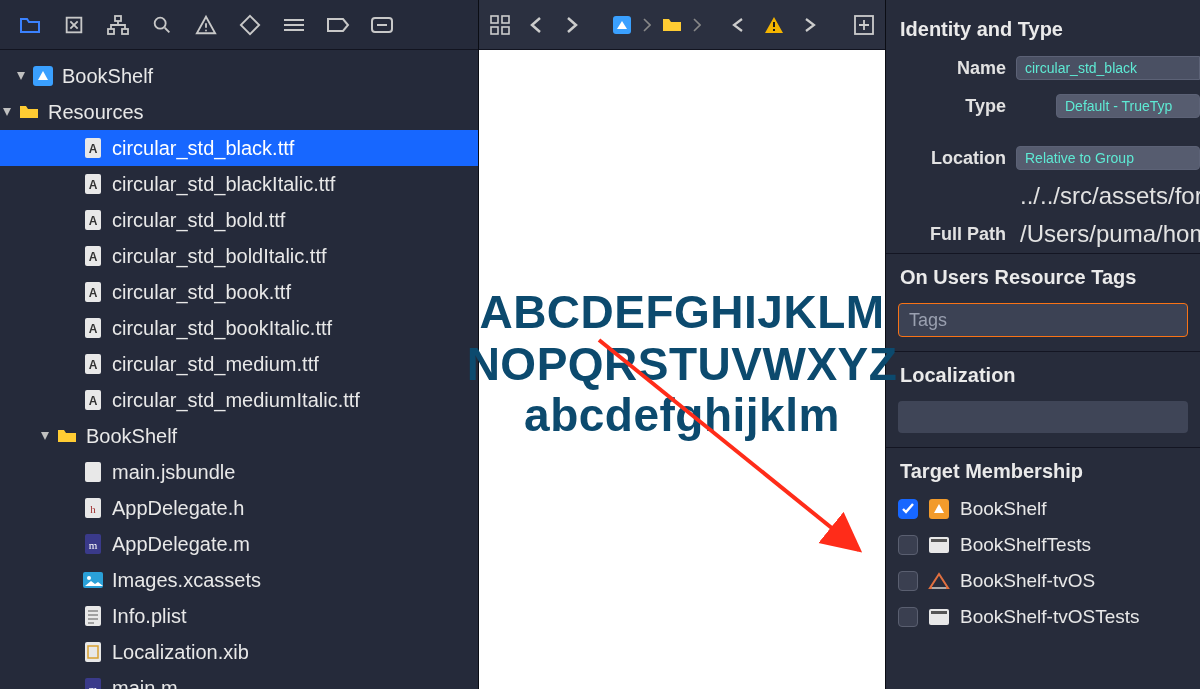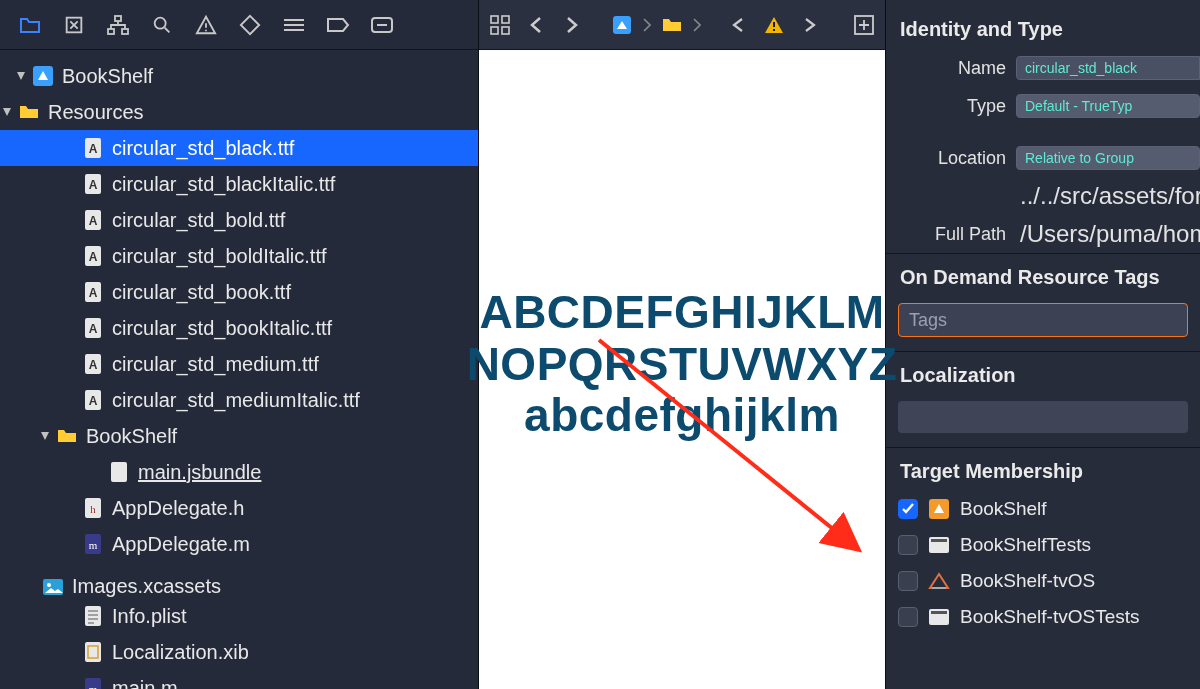--- a/index.html
+++ b/index.html
@@ -28,21 +28,21 @@
 
   
   .arrow-svg { position: absolute; top: 0; left: 0; pointer-events: none; }
 
   
 
   .inspector { width: 314px; height: 689px; background: #272c3b; display: flex; flex-direction: column; overflow: hidden; }
   .section-header { font-size: 20px; font-weight: 700; color: #eaeaea; padding: 12px 14px 8px 14px; border-top: 1px solid #131522; }
   .section-header.first { border-top: none; padding-top: 18px; }
   .form-row { display: flex; align-items: center; height: 38px; padding: 0 0 0 0; }
-  .form-row .flabel { width: 130px; text-align: right; padding-right: 10px; font-size: 18px; color: #e2e2e2; }
+  .form-row .flabel { width: 130px; text-align: right; padding-right: 10px; font-size: 18px; color: #e2e2e2; font-weight: bold; }
   .form-row .fval { flex:1; height: 24px; background: #4a5063; border: 1px solid #5c6276; border-radius: 4px; display: flex; align-items: center; padding: 0 8px; font-size: 14px; color: #5eead4; overflow: hidden; white-space: nowrap; }
   .form-row .ftext { flex:1; font-size: 24px; color: #e2e2e2; padding-left: 4px; overflow: hidden; white-space: nowrap; }
   .tags-input { margin: 6px 12px 14px 12px; height: 34px; background: #3c4254; border: 1px solid #f97316; border-radius: 4px; padding: 0 10px; display: flex; align-items: center; color: #9aa0b0; font-size: 18px; }
   .loc-bar { margin: 6px 12px 14px 12px; height: 32px; background: #3f4557; border-radius: 4px; }
   .member-row { height: 36px; display: flex; align-items: center; padding: 0 12px; gap: 10px; font-size: 19px; }
   .checkbox { width: 20px; height: 20px; border-radius: 4px; background: #3a3f50; border: 1px solid #5a5f70; display: flex; align-items: center; justify-content: center; }
   .checkbox.checked { background: #1767ff; border-color: #1767ff; }
   .member-row .ticon { width: 22px; height: 22px; display: inline-flex; align-items: center; justify-content: center; }
 
   svg { display: block; }
@@ -216,21 +216,21 @@
             <path d="M1 1l8 4-8 4z" fill="#c0c0c0" transform="rotate(90 5 5)"></path>
           </svg>
         </span>
       <span class="icon">
           <svg width="20" height="16">
             <path d="M1 2h6l2 3h10v9H1z" fill="#ffcc33"></path>
           </svg>
         </span>
       <span class="label">BookShelf</span>
     </div>
-    <div class="row" style="padding-left:108px;text-decoration:underline;">
+    <div class="row" style="padding-left:82px;">
       <span class="icon">
           <svg width="16" height="20">
             <rect width="16" height="20" rx="2" fill="#e8e8e8"></rect>
           </svg>
         </span>
       <span class="label">main.jsbundle</span>
     </div>
     <div class="row" style="padding-left:82px;">
       <span class="icon">
           <svg width="16" height="20">
@@ -242,21 +242,21 @@
     </div>
     <div class="row" style="padding-left:82px;">
       <span class="icon">
           <svg width="16" height="20">
             <rect width="16" height="20" rx="2" fill="#3a3a8a"></rect>
             <text x="8" y="15" text-anchor="middle" font-size="11" fill="#fff" font-family="serif">m</text>
           </svg>
         </span>
       <span class="label">AppDelegate.m</span>
     </div>
-    <div class="row" style="padding-left:42px;align-items:flex-end;">
+    <div class="row" style="padding-left:82px;">
       <span class="icon">
           <svg width="20" height="16">
             <rect width="20" height="16" rx="2" fill="#2aa0d8"></rect>
             <circle cx="6" cy="6" r="2" fill="#fff"></circle>
             <path d="M2 14l6-5 4 3 3-2 5 4H2z" fill="#fff"></path>
           </svg>
         </span>
       <span class="label">Images.xcassets</span>
     </div>
     <div class="row" style="padding-left:82px;">
@@ -372,41 +372,41 @@
 <div class="inspector">
   <div class="section-header first">Identity and Type</div>
   <div class="form-row">
     <div class="flabel">Name</div>
     <div class="fval" style="margin-right:0;border-radius:4px 0 0 4px;">
         <span>circular_std_black</span>
       </div>
   </div>
   <div class="form-row">
     <div class="flabel">Type</div>
-    <div class="fval" style="background:#565c6f;">
+    <div class="fval" style="background:#565c6f;margin-left:40px;">
         <span>Default - TrueTyp</span>
       </div>
   </div>
   <div style="height:14px;"></div>
   <div class="form-row">
     <div class="flabel">Location</div>
     <div class="fval" style="background:#565c6f;">
         <span>Relative to Group</span>
       </div>
   </div>
   <div class="form-row">
     <div class="flabel"></div>
     <div class="ftext">../../src/assets/for</div>
   </div>
   <div class="form-row">
     <div class="flabel">Full Path</div>
     <div class="ftext">/Users/puma/hom</div>
   </div>
 
-  <div class="section-header">On Demand Resource Tags</div>
+  <div class="section-header">On Users Resource Tags</div>
   <div class="tags-input">
       <span>Tags</span>
     </div>
 
   <div class="section-header">Localization</div>
   <div class="loc-bar"></div>
 
   <div class="section-header">Target Membership</div>
   <div class="member-row">
     <span class="checkbox checked">

